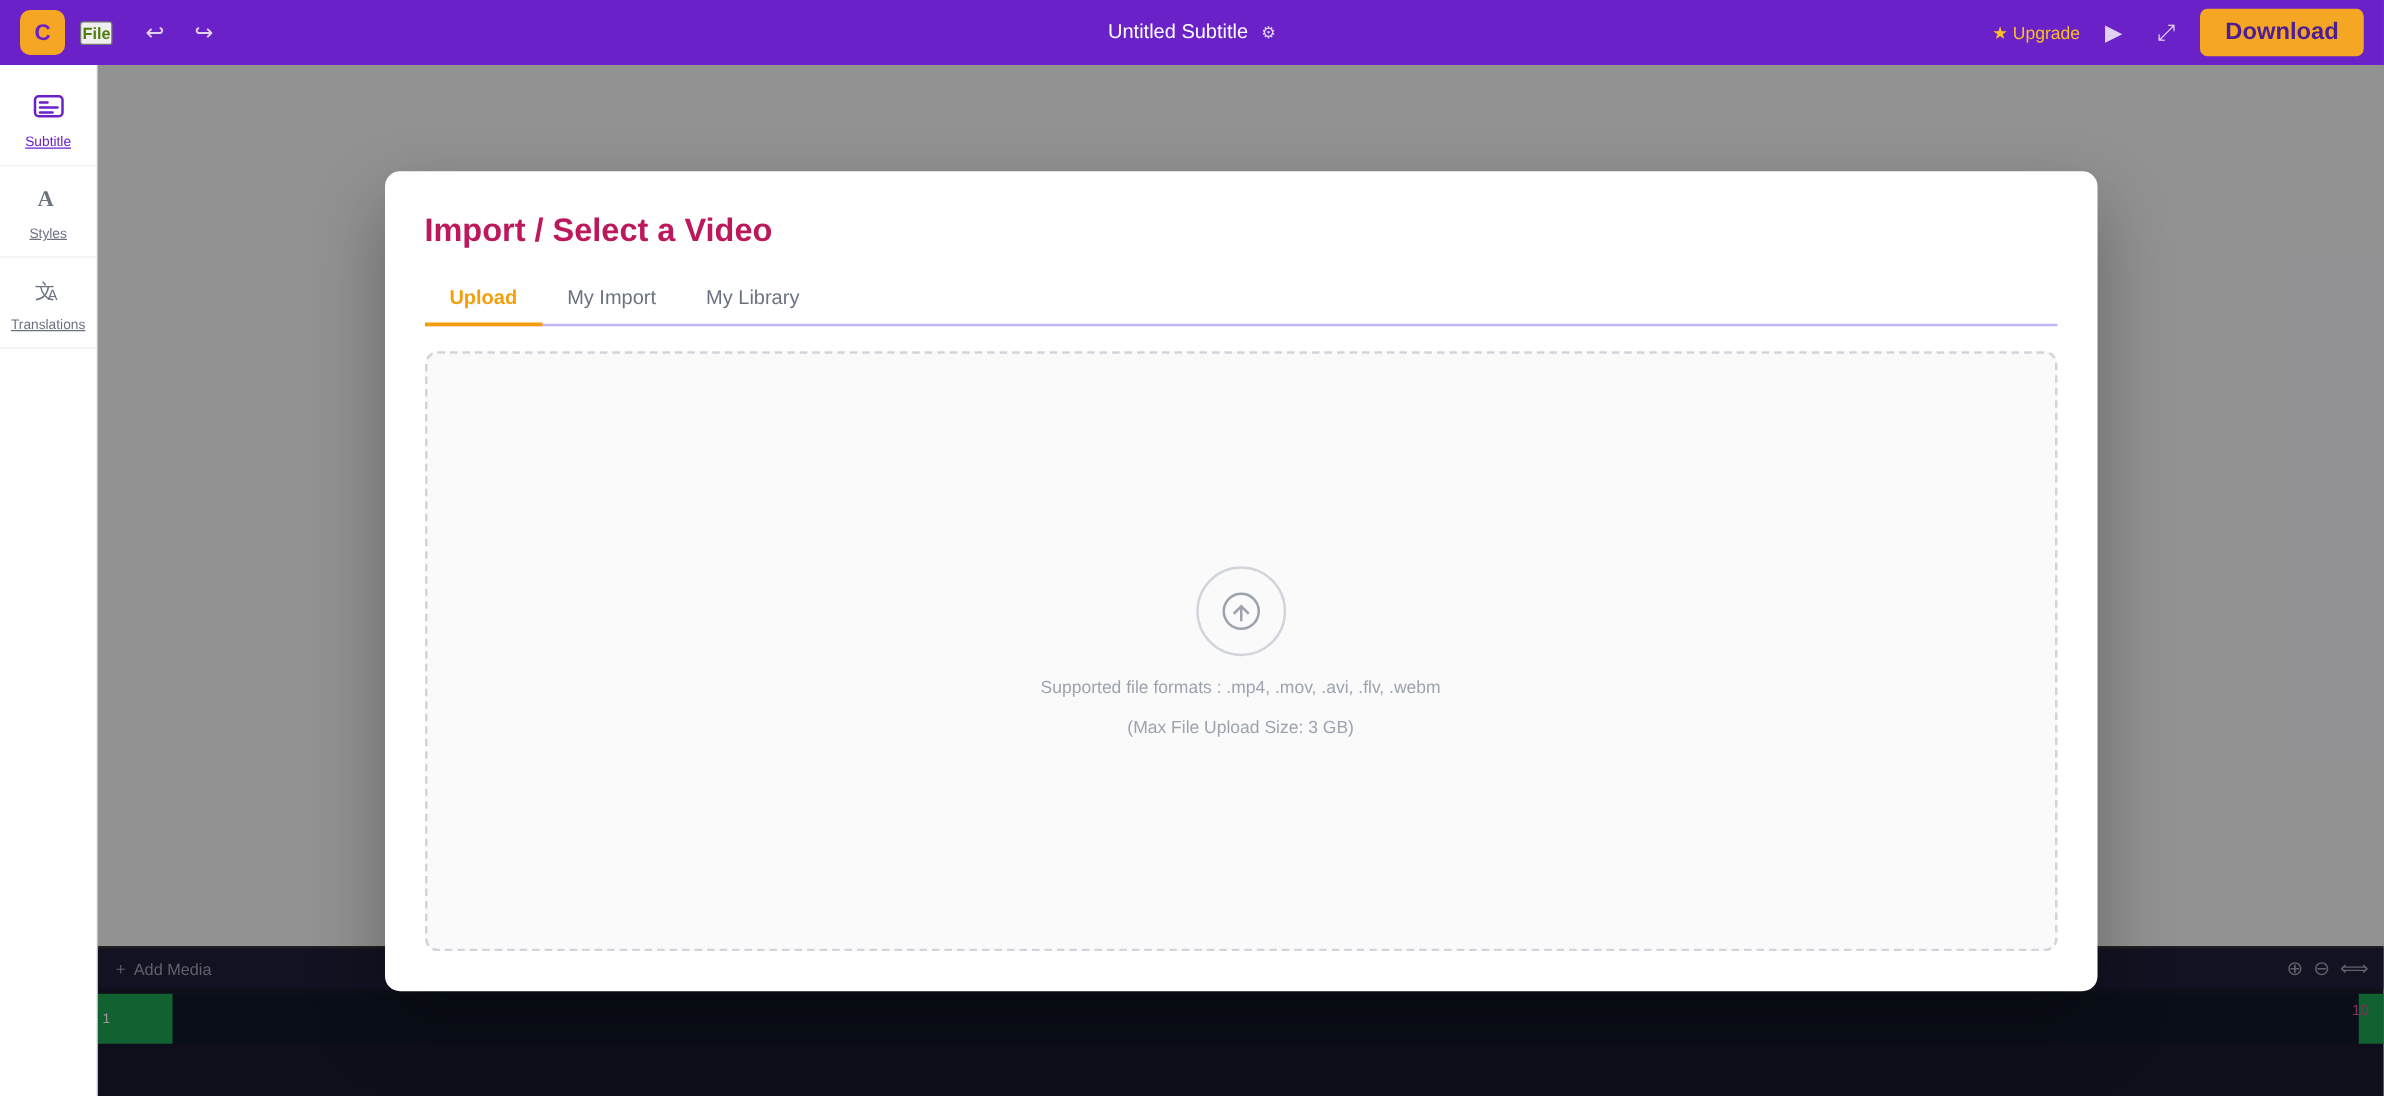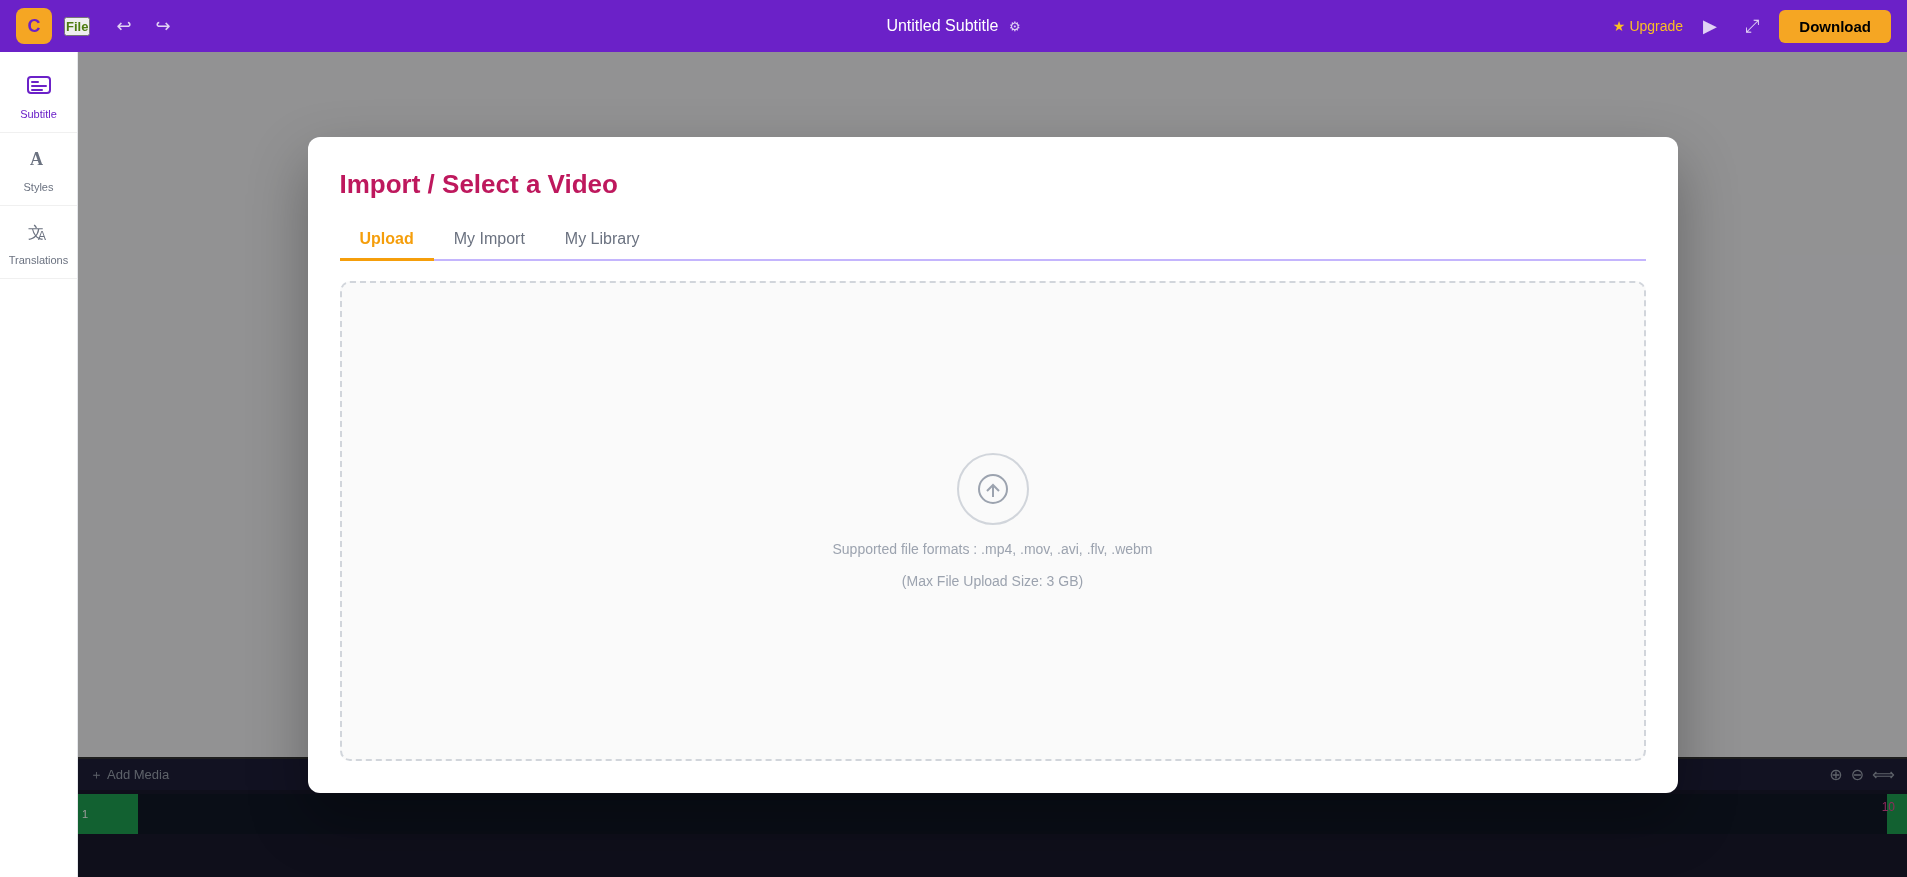--- a/index.html
+++ b/index.html
@@ -81,25 +81,25 @@
     .topbar-icon-btn {
       color: rgba(255,255,255,0.8);
       font-size: 18px;
       cursor: pointer;
       background: none;
       border: none;
       padding: 4px 8px;
     }
     .topbar-download-btn {
       background: #f5a623;
-      color: #000000;
+      color: #4c1d95;
       border: none;
       border-radius: 6px;
       padding: 8px 20px;
-      font-size: 15px;
+      font-size: 19px;
       font-weight: 600;
       cursor: pointer;
     }
 
     
     .main-layout {
       display: flex;
       height: calc(877px - 52px);
     }
 
@@ -121,20 +121,21 @@
       flex-direction: column;
       align-items: center;
       justify-content: flex-start;
       width: 100%;
       padding: 12px 4px;
       cursor: pointer;
       font-size: 11px;
       color: #6b7280;
       gap: 4px;
       border-bottom: 1px solid #f0f0f0;
+      text-decoration: underline;
     }
     .sidebar-item.active {
       color: #6b21c8;
     }
     .sidebar-icon {
       font-size: 22px;
     }
 
     
     .content-area {

